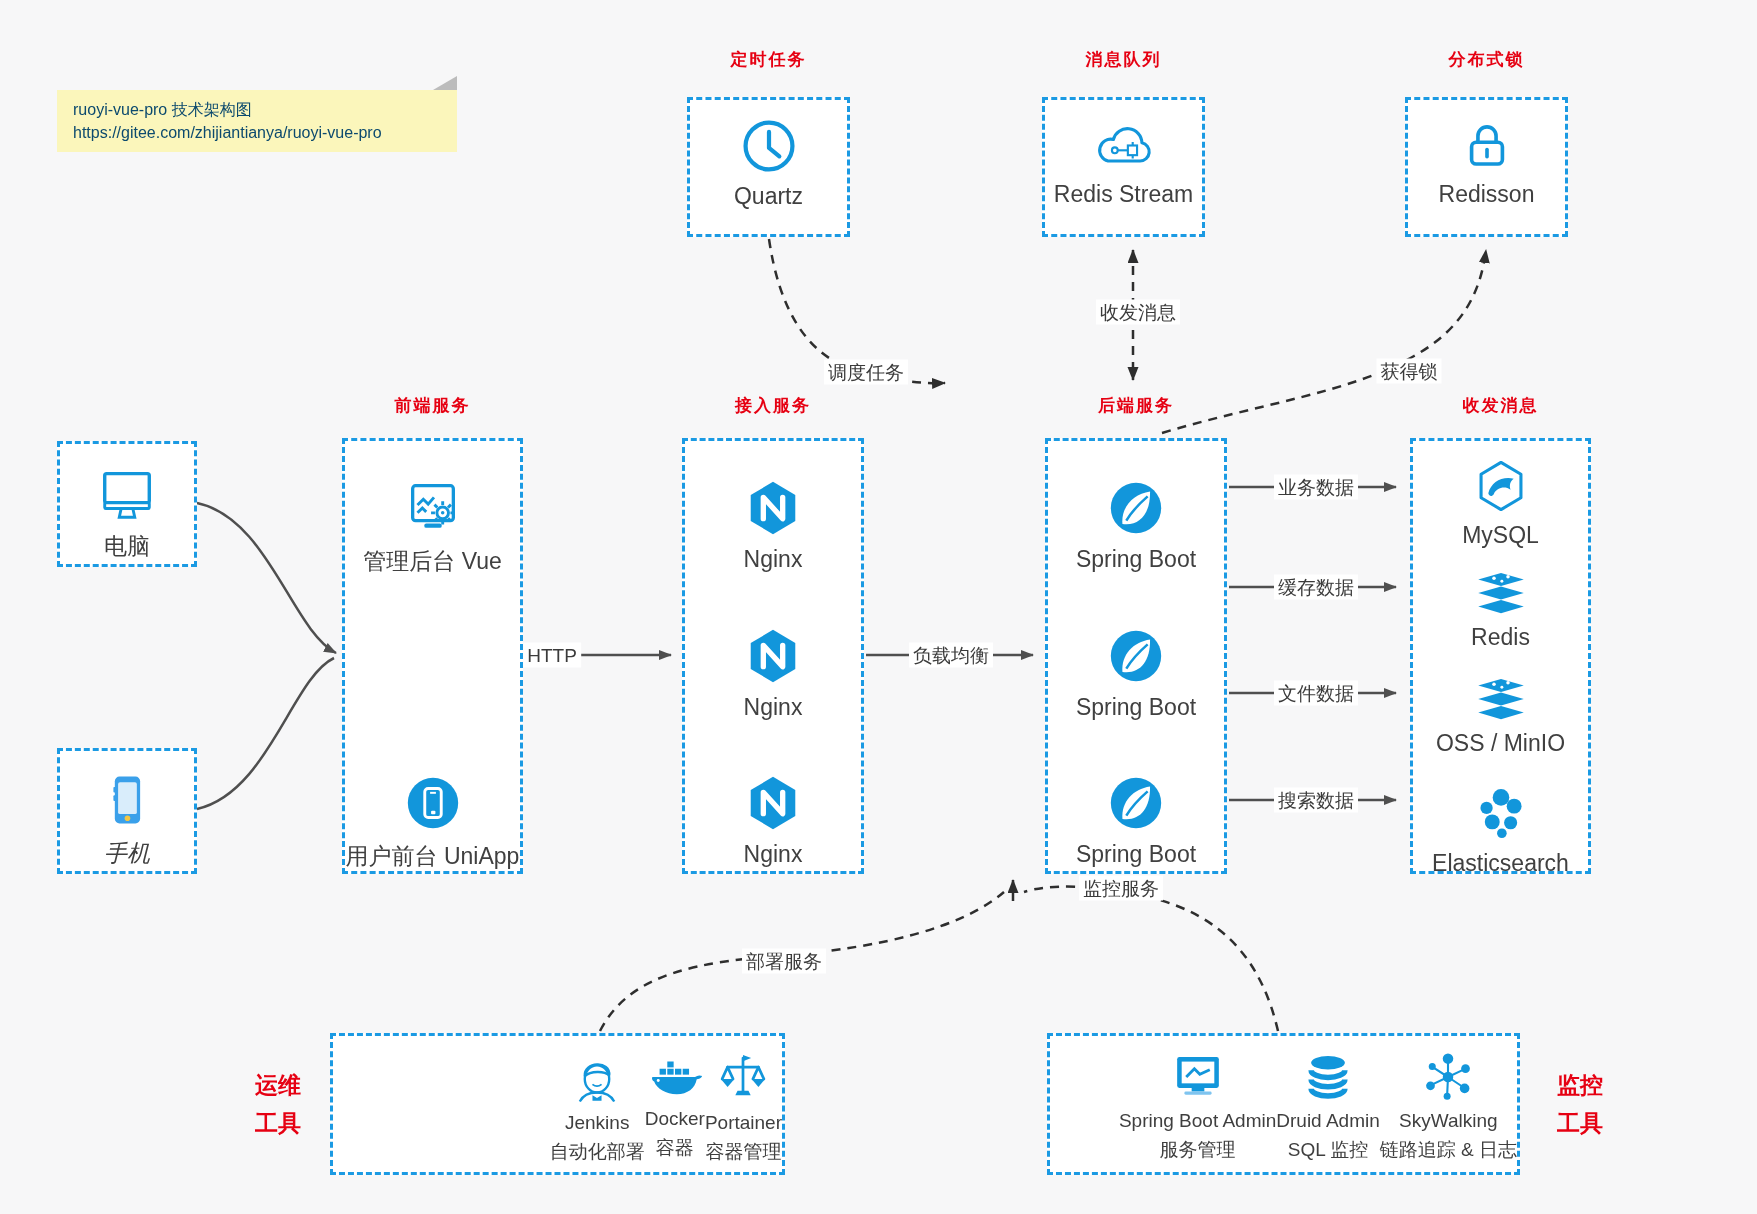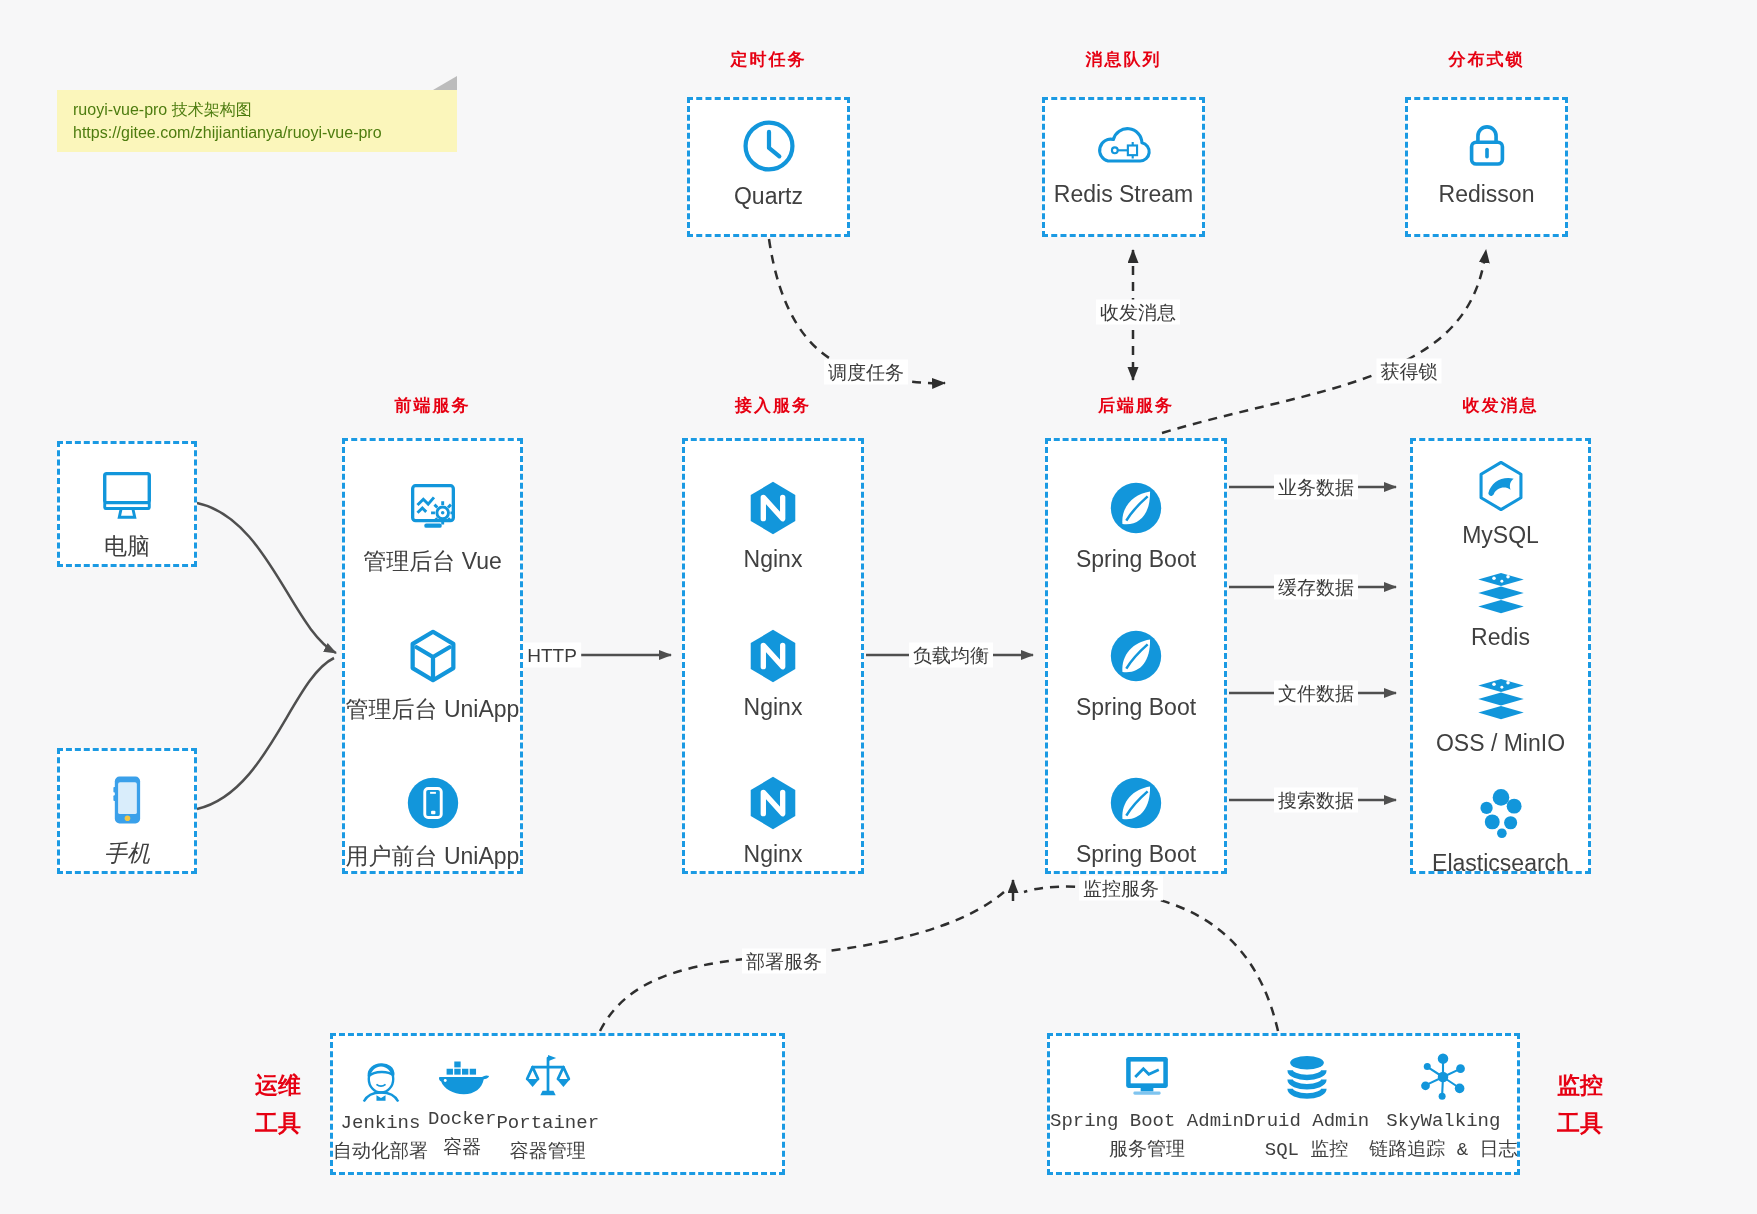--- a/index.html
+++ b/index.html
@@ -3,23 +3,23 @@
 <meta charset="utf-8">
 <style>
   html,body{margin:0;padding:0;background:#f7f7f8;font-family:"Liberation Sans","DejaVu Sans",sans-serif;}
   #canvas{position:relative;width:1757px;height:1214px;background:#f7f7f8;overflow:hidden;}
   #edges{position:absolute;left:0;top:0;pointer-events:none;}
   .dbox{position:absolute;background:#fff;border:3px dashed #1b9ae3;box-sizing:border-box;}
   .rtitle{position:absolute;color:#e60012;font-weight:bold;font-size:17px;text-align:center;letter-spacing:2px;}
   .cell{position:absolute;left:0;right:0;display:flex;flex-direction:column;align-items:center;gap:7px;}
   .itemlabel{font-size:23px;color:#404040;white-space:nowrap;}
   .edge-label{position:absolute;transform:translate(-50%,-50%);background:#fff;color:#3b3b3b;font-size:19px;line-height:23px;padding:1px 4px;white-space:nowrap;}
-  .note{position:absolute;left:57px;top:90px;width:400px;height:62px;background:#fbf6bb;box-sizing:border-box;padding:8px 0 0 16px;color:#4d7c0f;font-size:16px;line-height:23px;}
+  .note{position:absolute;left:57px;top:90px;width:400px;height:62px;background:#fbf6bb;box-sizing:border-box;padding:8px 0 0 16px;color:#0c4a6e;font-size:16px;line-height:23px;}
   .note .fold{position:absolute;right:0;top:-14px;width:0;height:0;border-left:24px solid transparent;border-bottom:14px solid #bcbcbc;}
-  .toolbox{display:flex;flex-direction:row;justify-content:flex-start;align-items:flex-start;padding-top:13px;font-family:Liberation Mono, monospace;}
+  .toolbox{display:flex;flex-direction:row;justify-content:flex-end;align-items:flex-start;padding-top:13px;}
   .toolitem{display:flex;flex-direction:column;align-items:center;gap:3px;}
   .toolitem .tname,.toolitem .tdesc{font-size:19px;line-height:26px;color:#3f3f3f;white-space:nowrap;text-align:center;}
   .sidetitle{position:absolute;width:70px;text-align:center;color:#e60012;font-weight:bold;font-size:23px;line-height:38px;}
 </style>
 </head>
 <body>
 
 <div id="canvas">
 
   <svg id="edges" width="1757" height="1214" viewBox="0 0 1757 1214">
@@ -127,27 +127,20 @@
         <path d="M16 37 l5 -5 4 4" fill="none" stroke="#1296db" stroke-width="3"></path>
         <g stroke="#1296db" stroke-width="3">
           <path d="M42 29 v-4 M42 45 v4 M34 37 h-4 M50 37 h4 M36.5 31.5 l-3 -3 M47.5 42.5 l3 3 M36.5 42.5 l-3 3 M47.5 31.5 l3 -3"></path>
         </g>
         <circle cx="42" cy="37" r="6" fill="#fff" stroke="#1296db" stroke-width="3"></circle>
         <circle cx="42" cy="37" r="1.8" fill="#1296db"></circle>
         <rect x="23" y="48" width="18" height="4.5" rx="2" fill="#1296db"></rect>
       </svg>
       <div class="itemlabel">管理后台 Vue</div>
     </div>
-    <div class="cell" style="top:184px;">
-      <svg width="62" height="62" viewBox="0 0 64 64">
-        <path d="M32 7 L53 19.5 V44.5 L32 57 L11 44.5 V19.5 Z" fill="none" stroke="#1296db" stroke-width="4.4" stroke-linejoin="round"></path>
-        <path d="M32 33 L15 23 M32 33 L49 23 M32 33 V55" fill="none" stroke="#1296db" stroke-width="4.4" stroke-linecap="round"></path>
-      </svg>
-      <div class="itemlabel">管理后台 UniApp</div>
-    </div>
     <div class="cell" style="top:331px;">
       <svg width="62" height="62" viewBox="0 0 64 64">
         <circle cx="32" cy="32" r="26" fill="#1296db"></circle>
         <rect x="23.5" y="17" width="17" height="30" rx="3.5" fill="none" stroke="#fff" stroke-width="3"></rect>
         <path d="M29 21.5 h6" stroke="#fff" stroke-width="2"></path>
         <rect x="30" y="40" width="4.5" height="3.5" rx="1" fill="#fff"></rect>
       </svg>
       <div class="itemlabel">用户前台 UniApp</div>
     </div>
   </div>

